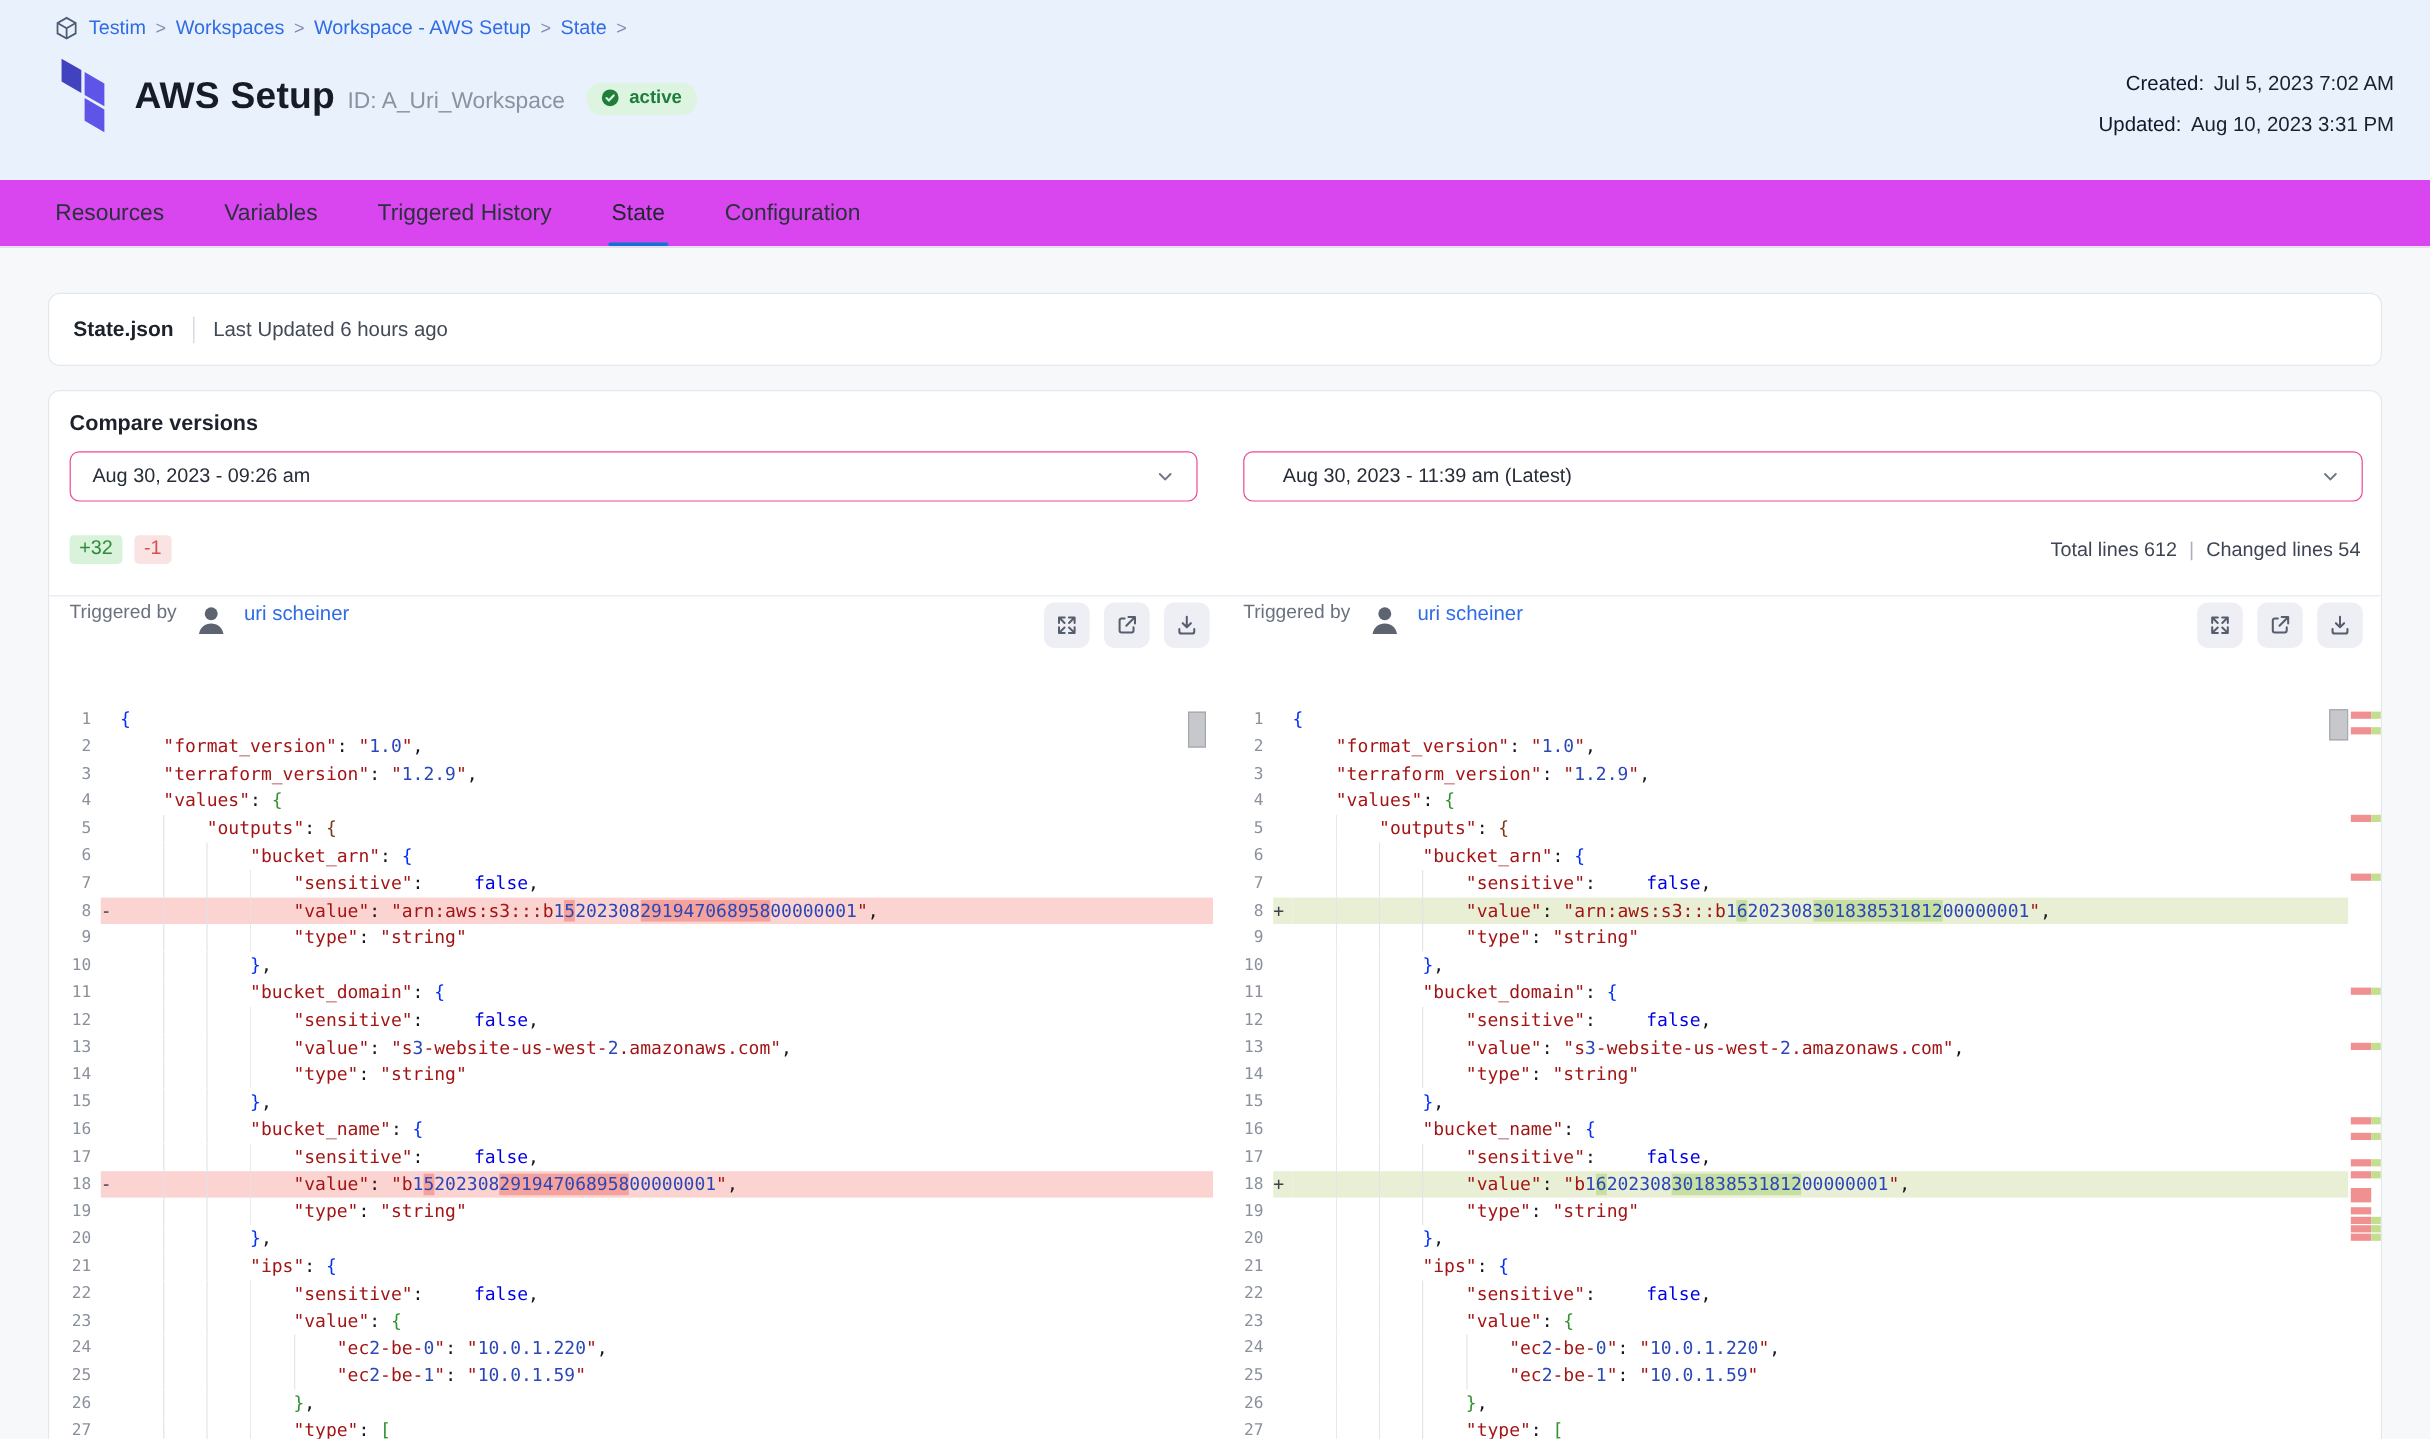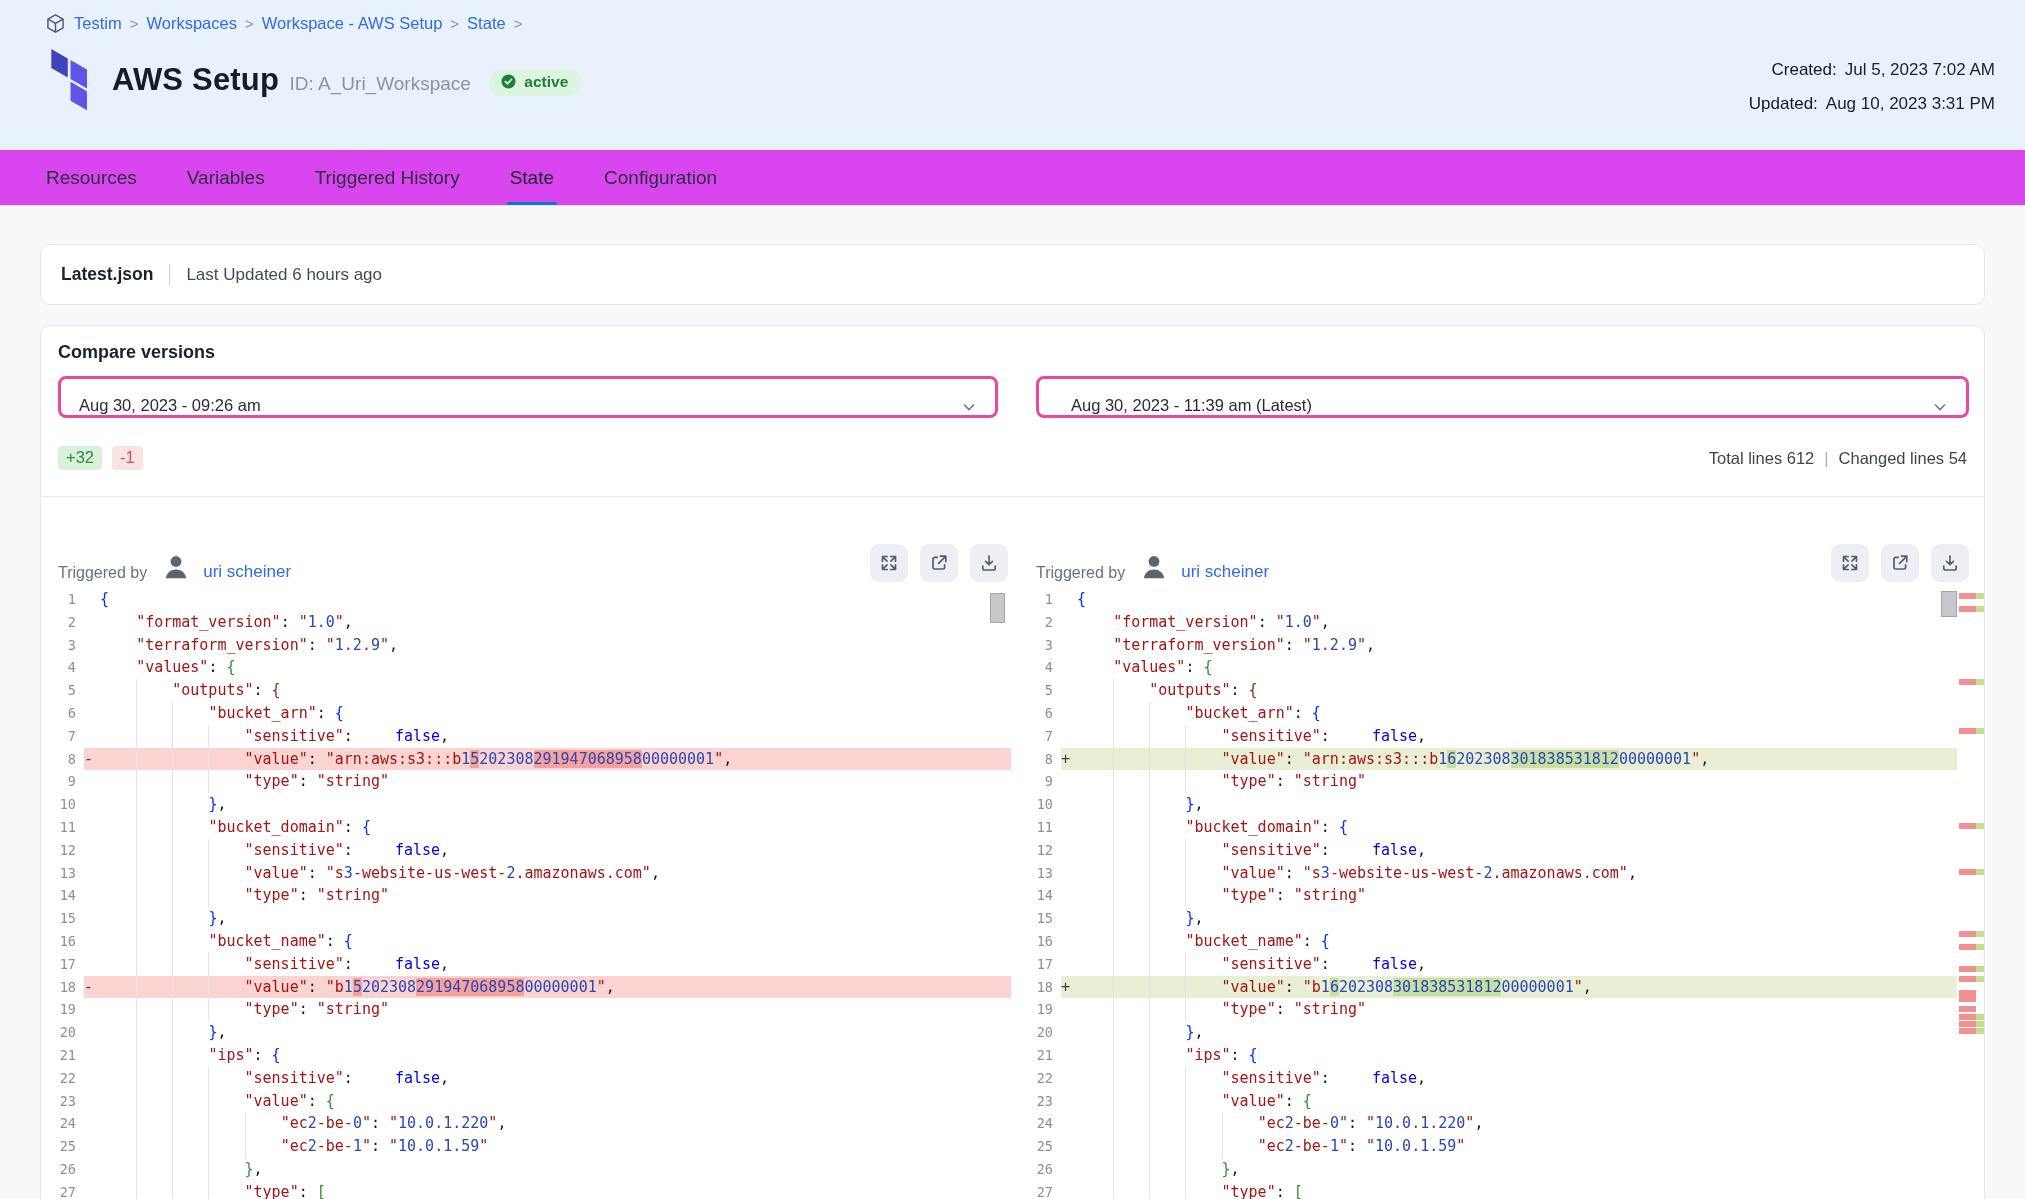--- a/index.html
+++ b/index.html
@@ -31,33 +31,33 @@
   .tab.active { color:#20262f; }
   .tab.active::after { content:""; position:absolute; left:-3px; right:-3px; bottom:0; height:3px; border-radius:2px; background:#1173d3; }
   
   .card { position:absolute; background:#fff; border:1px solid #e4e8ee; border-radius:10px; }
   .card-statebar { left:40px; top:244px; width:1945px; height:61px; display:flex; align-items:center; padding:0 20px; gap:16px; }
   .sb-name { font-size:17.5px; font-weight:700; color:#1c212b; }
   .sb-div { width:1px; height:22px; background:#cdd3dd; }
   .sb-upd { font-size:17px; color:#424a57; }
   .card-compare { left:40px; top:325px; width:1945px; height:900px; overflow:hidden; }
   .cmp-head { position:absolute; left:17px; top:16px; font-size:18px; font-weight:700; color:#1c212b; }
-  .select { position:absolute; top:50px; height:42px; border:3px solid #ec4899; border-radius:8px; background:#fff; display:flex; align-items:flex-end; padding:0 18px; font-size:16.5px; color:#262d39; cursor:pointer; }
+  .select { position:absolute; top:50px; height:42px; border:1px solid #ec4899; border-radius:8px; background:#fff; display:flex; align-items:center; padding:0 18px; font-size:16.5px; color:#262d39; cursor:pointer; }
   .select .chev { margin-left:auto; width:16px; height:16px; color:#6f7682; }
   .select-left { left:17px; width:940px; }
   .select-right { left:995px; width:933px;padding-left:32px; }
   .stats { position:absolute; left:17px; top:118px; right:17px; height:28px; display:flex; align-items:center; }
   .pill { font-size:16.5px; padding:2px 8px 3px; border-radius:4px; margin-right:10px; }
   .pill-add { background:#d9f2da; color:#2e8b3d; }
   .pill-del { background:#fae3e3; color:#d94f4f; }
   .stats .totals { margin-left:auto; font-size:16.5px; color:#3e4552; display:flex; gap:10px; align-items:center; }
   .totals .tdiv { color:#aab1bd; }
   .cmp-divider { position:absolute; left:0; top:170px; width:100%; border-top:1px solid #e6e9ef; }
   
-  .phead { position:absolute; top:176px; height:80px; display:flex; align-items:flex-end; }
+  .phead { position:absolute; top:176px; height:80px; display:flex; align-items:flex-start; }
   .phead-left { left:17px; width:950px; }
   .phead-right { left:995px; width:933px; }
   .trig-lbl { font-size:16px; color:#6a7280; margin-right:14px; }
   .avatar { width:30px; height:30px; color:#5d6470; margin-right:12px; }
   .user-link { font-size:17px; color:#2f6ce5; cursor:pointer; }
   .pbtns { margin-left:auto; display:flex; gap:12px; }
   .ibtn { width:38px; height:38px; background:#edeff5; border-radius:9px; display:flex; align-items:center; justify-content:center; cursor:pointer; }
   .ibtn svg { width:20px; height:20px; color:#565d6d; }
   
   .code { position:absolute; top:262px; height:615px; overflow:hidden; background:#fff;
@@ -136,21 +136,21 @@
 
 <div class="tabbar">
   <div class="tab">Resources</div>
   <div class="tab">Variables</div>
   <div class="tab">Triggered History</div>
   <div class="tab active">State</div>
   <div class="tab">Configuration</div>
 </div>
 
 <div class="card card-statebar">
-  <span class="sb-name">Latest.json</span>
+  <span class="sb-name">State.json</span>
   <span class="sb-div"></span>
   <span class="sb-upd">Last Updated 6 hours ago</span>
 </div>
 
 <div class="card card-compare">
   <div class="cmp-head">Compare versions</div>
 
   <div class="select select-left">
     <span>Aug 30, 2023 - 09:26 am</span>
     <span class="chev">

